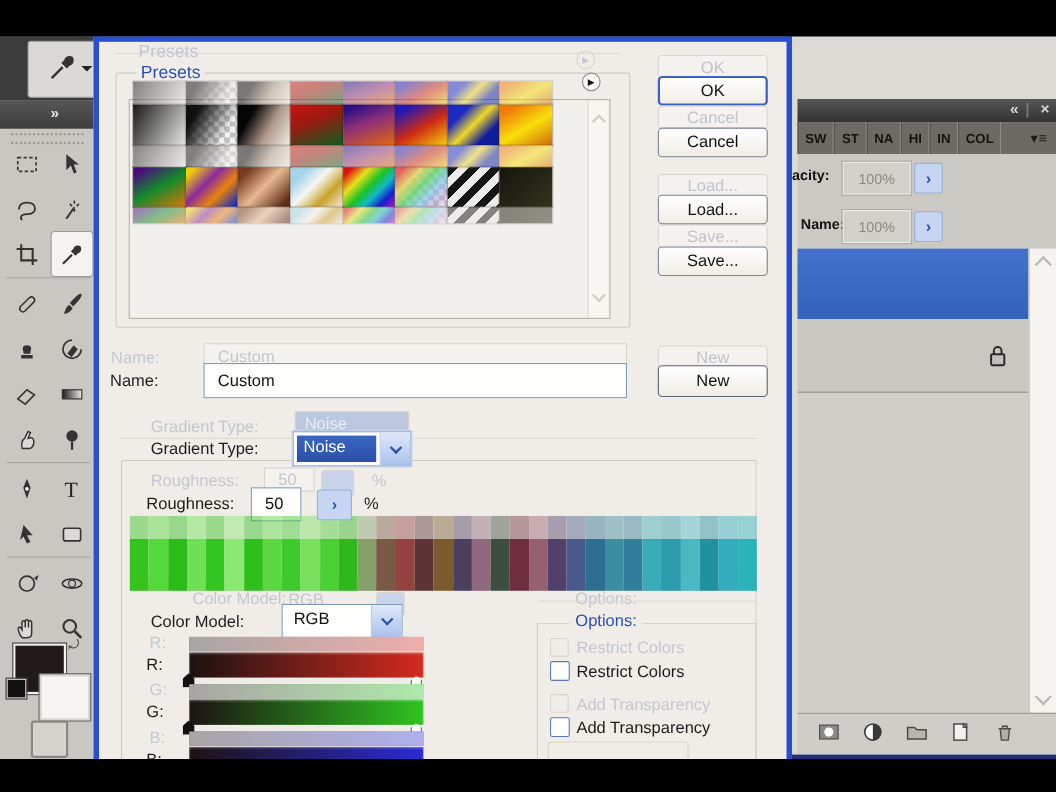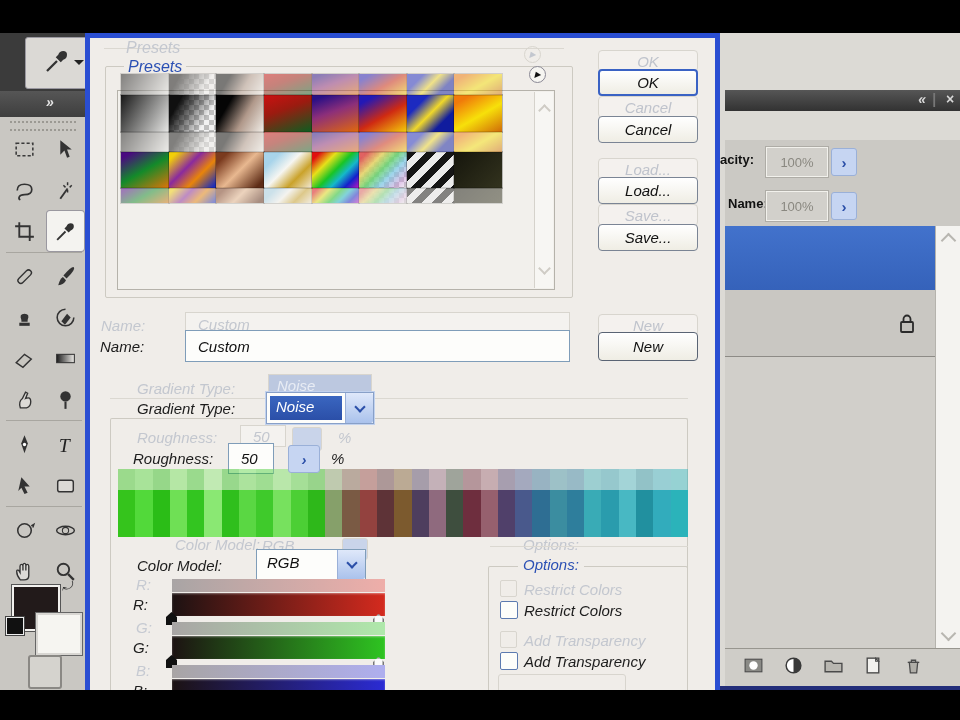--- a/index.html
+++ b/index.html
@@ -1,18 +1,18 @@
 <!DOCTYPE html>
 <html><head>
 <meta charset="utf-8">
 <style>
   html,body{margin:0;padding:0;background:#000;}
   #stage{position:relative;width:960px;height:720px;overflow:hidden;
          font-family:"Liberation Sans",sans-serif;background:#000;}
-  .abs{position:absolute;font-style:italic;}
+  .abs{position:absolute;}
 
   
   .bar-black{background:#000;z-index:9;}
 
   
   #toolbar{left:0;top:33px;width:90px;height:657px;background:#c9c7c2;z-index:2;}
   #options-bar-dark{left:0;top:0;width:90px;height:58px;background:#3b3b3b;border-radius:0 0 4px 0;}
   #tool-preset-btn{left:25px;top:4px;width:62px;height:50px;background:#dbd9d5;border:1px solid #9a98a0;border-radius:3px;display:flex;align-items:center;justify-content:center;}
   #tool-preset-caret{right:4px;bottom:18px;width:0;height:0;border:5px solid transparent;border-top-color:#222;}
   #tools-header{left:0;top:58px;width:90px;height:26px;background:linear-gradient(#565656,#3e3e3e);color:#e6e6e6;font-size:14px;font-weight:bold;}
@@ -280,20 +280,32 @@
 </div>
 
 <div class="abs" id="workspace-bg"></div>
 
 <div class="abs" id="panel-header">
   <span class="hh" style="right:34px;">«</span>
   <span class="hh" style="right:24px;color:#777;">|</span>
   <span class="hh" style="right:6px;">×</span>
 </div>
 
+<div class="abs" id="panel-tabs">
+      <div class="ptab">SW</div>
+      <div class="ptab">ST</div>
+      <div class="ptab">NA</div>
+      <div class="ptab">HI</div>
+      <div class="ptab">IN</div>
+      <div class="ptab">COL</div>
+      <div id="panel-menu-icon">
+        <span>▾</span>
+        <span>≡</span>
+      </div>
+    </div>
 
 <div class="abs" id="panel-body"></div>
 <span class="prop-label" style="left:702px;top:152px;z-index:2;">Opacity:</span>
 <div class="prop-field" style="left:766px;top:147px;">
       <span>100%</span>
     </div>
 <div class="mini-arrow-btn" style="left:831px;top:148px;">
       <span>›</span>
     </div>
 <span class="prop-label" style="left:728px;top:196px;z-index:2;">Name:</span>

